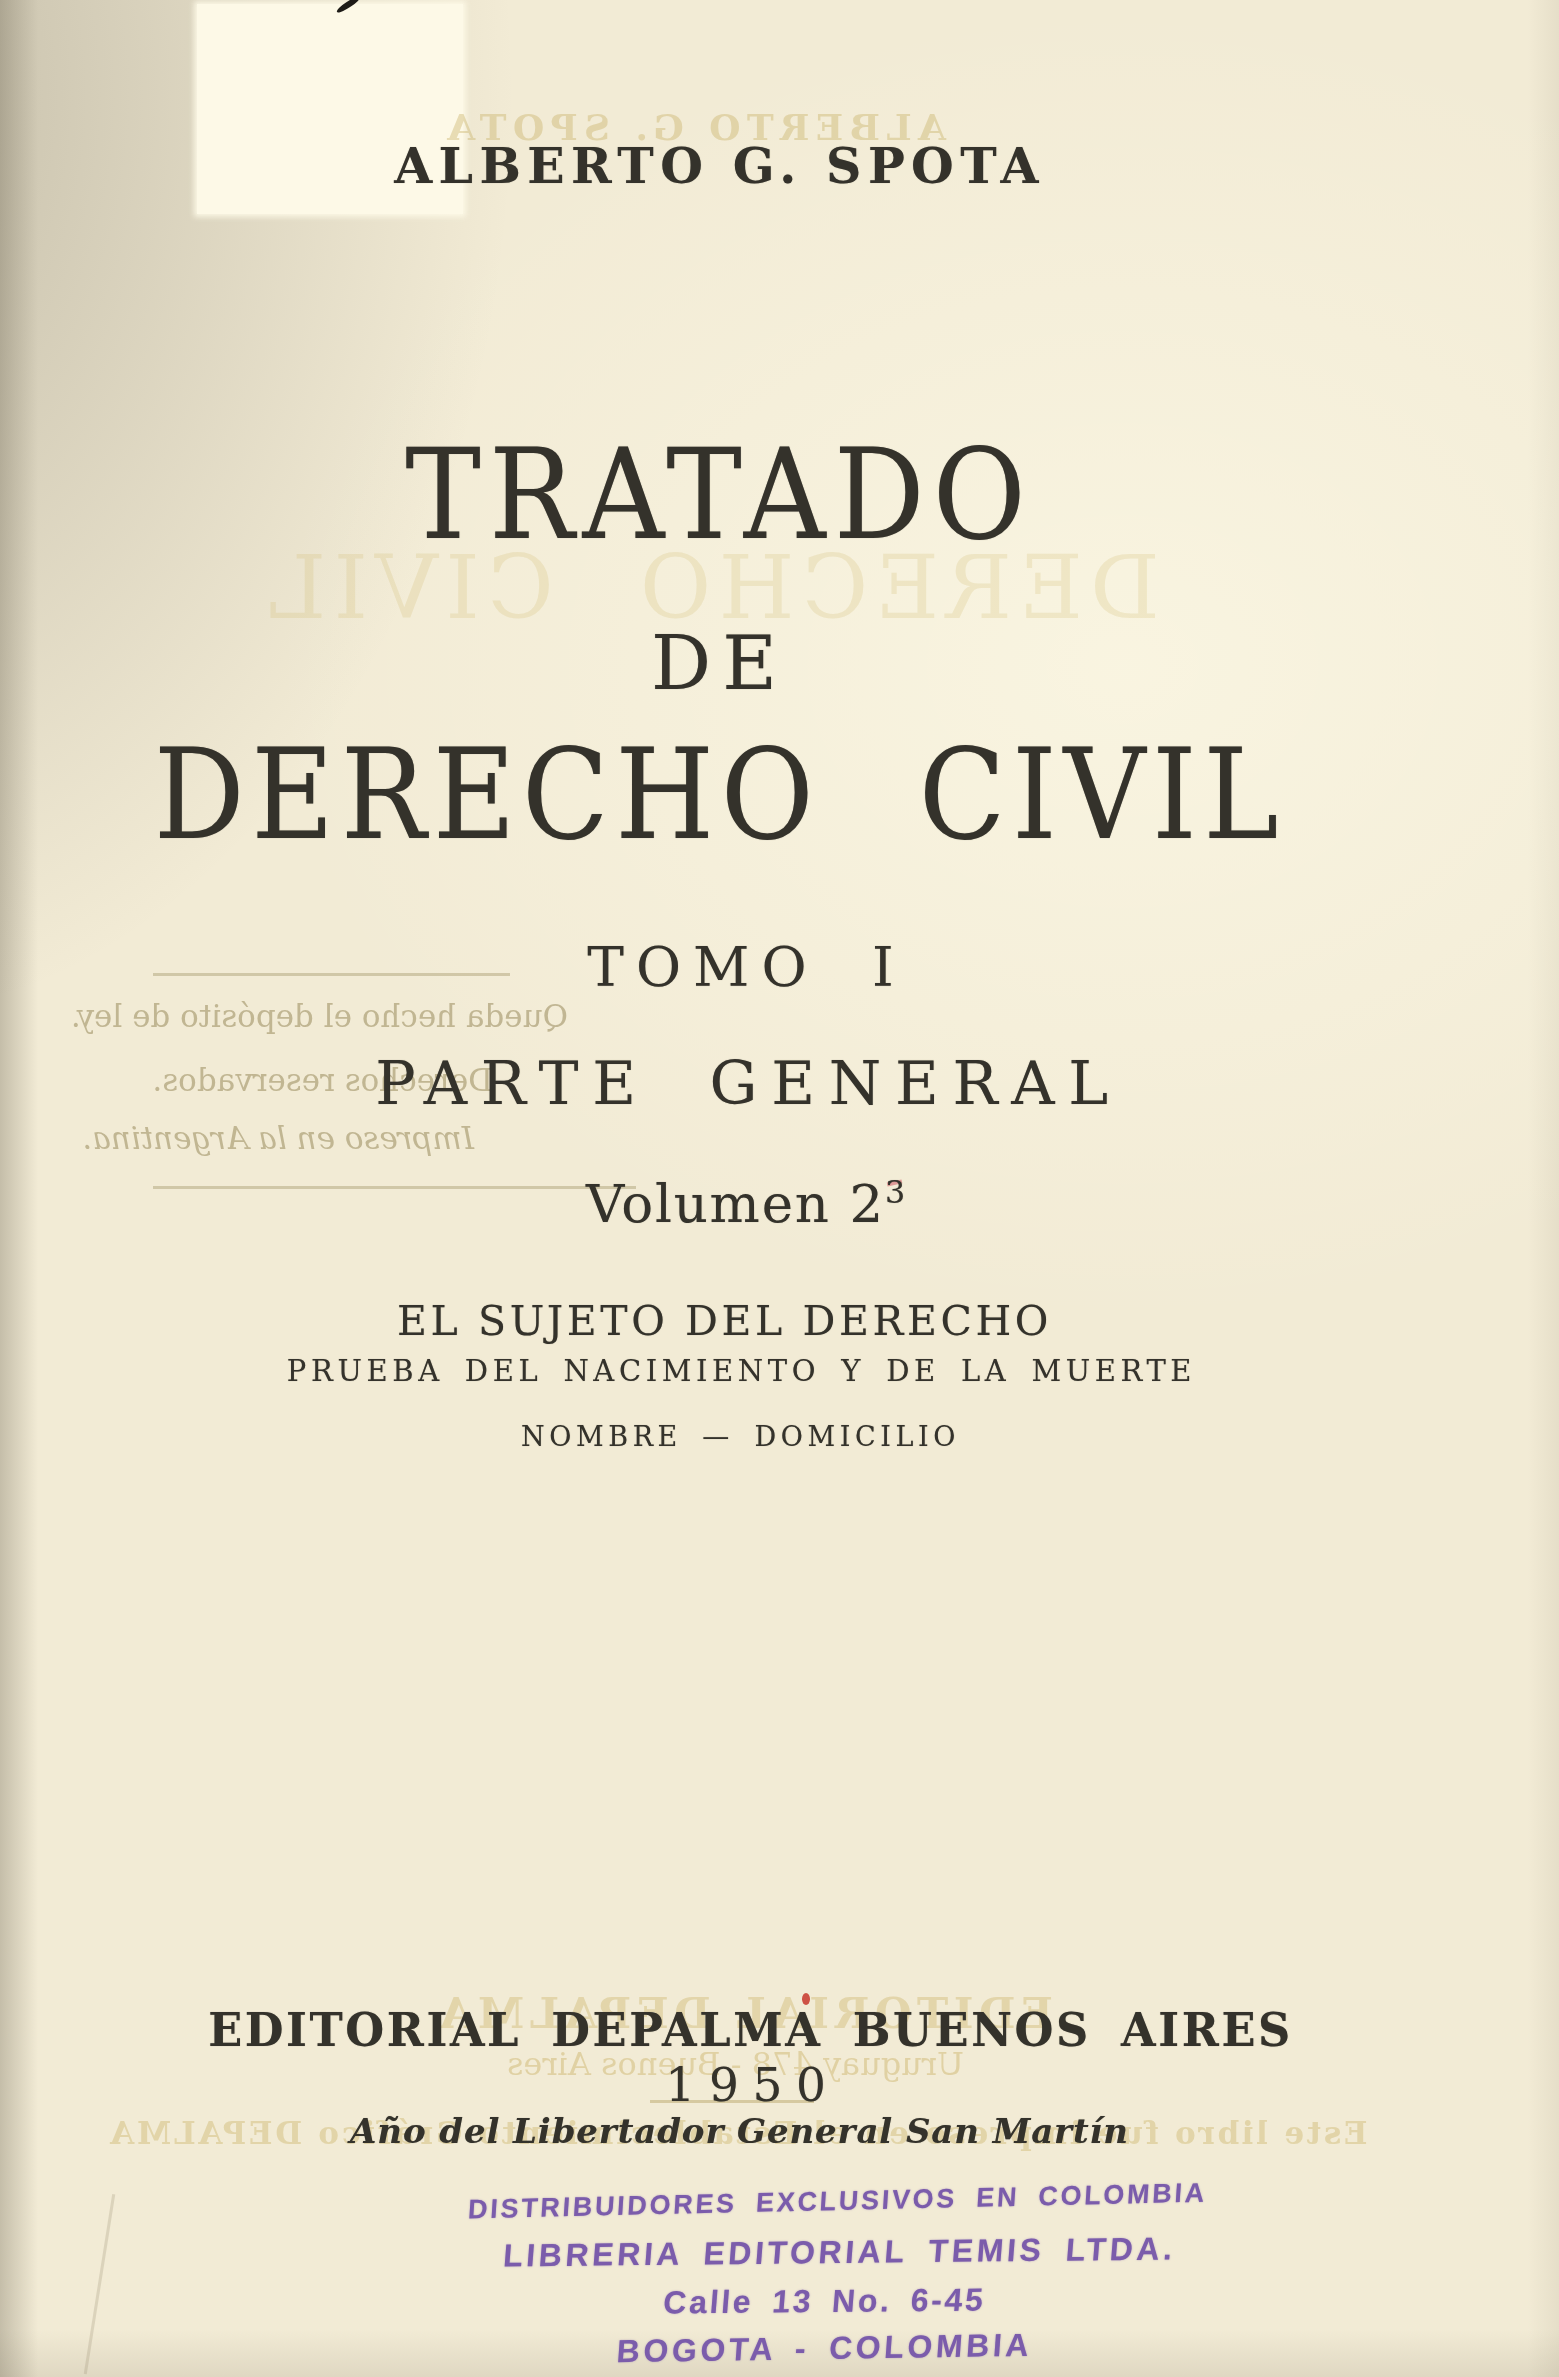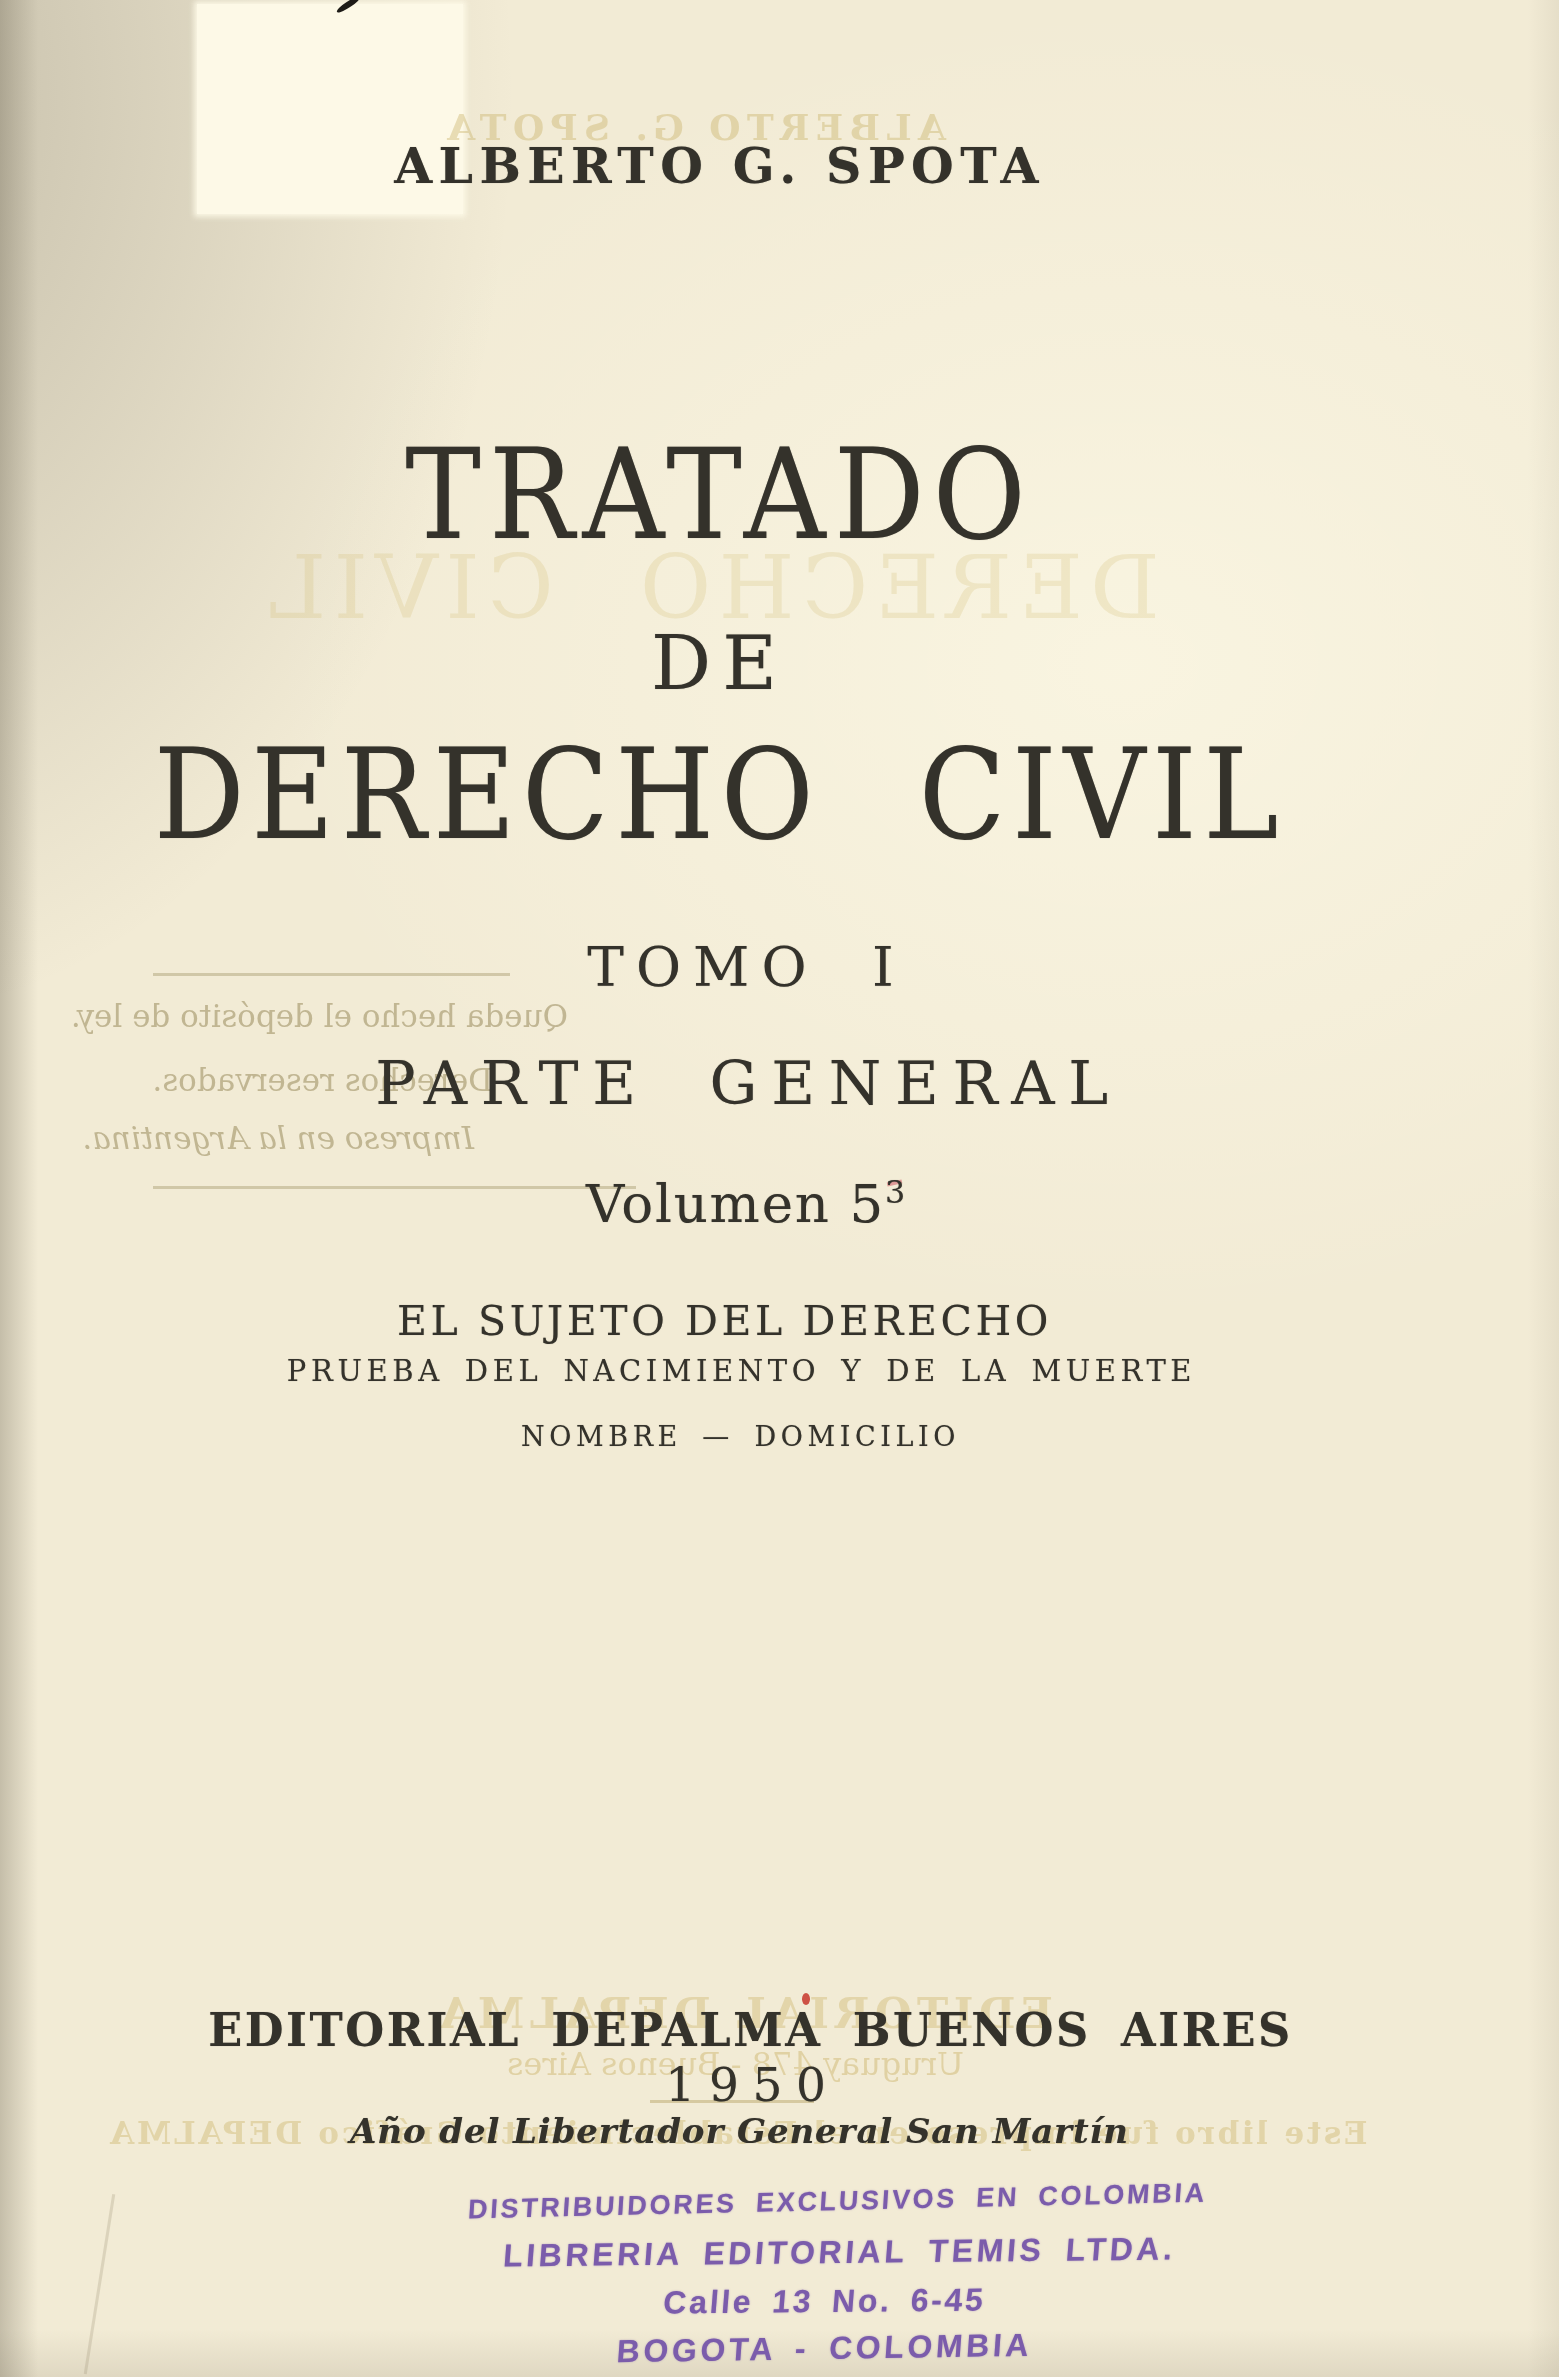--- a/index.html
+++ b/index.html
@@ -96,21 +96,21 @@
 
   <div class="abs ink author">ALBERTO G. SPOTA</div>
 
   <div class="abs ink t1">TRATADO</div>
   <div class="abs ink t2">DE</div>
   <div class="abs ink t3">DERECHO CIVIL</div>
 
   <div class="abs ink tomo">TOMO I</div>
   <div class="abs ink parte">PARTE GENERAL</div>
 
-  <div class="abs ink volumen"><span>Volumen 5</span><sup>3</sup></div>
+  <div class="abs ink volumen"><span>Volumen 2</span><sup>3</sup></div>
 
   <div class="abs ink sujeto">EL SUJETO DEL DERECHO</div>
   <div class="abs ink prueba">PRUEBA DEL NACIMIENTO Y DE LA MUERTE</div>
   <div class="abs ink nombre">NOMBRE — DOMICILIO</div>
 
   <div class="abs ink editorial">EDITORIAL DEPALMA BUENOS AIRES</div>
   <div class="abs ink year">1950</div>
   <div class="abs ink motto">Año del Libertador General San Martín</div>
 
   <div class="abs stamp stamp1">DISTRIBUIDORES EXCLUSIVOS EN COLOMBIA</div>

